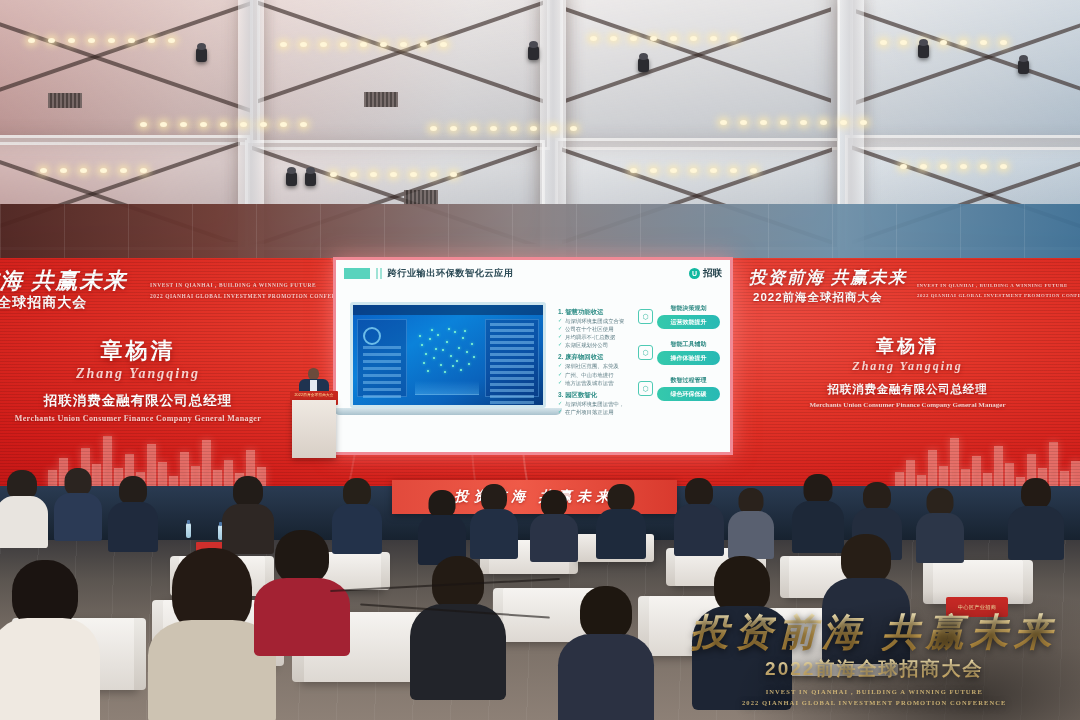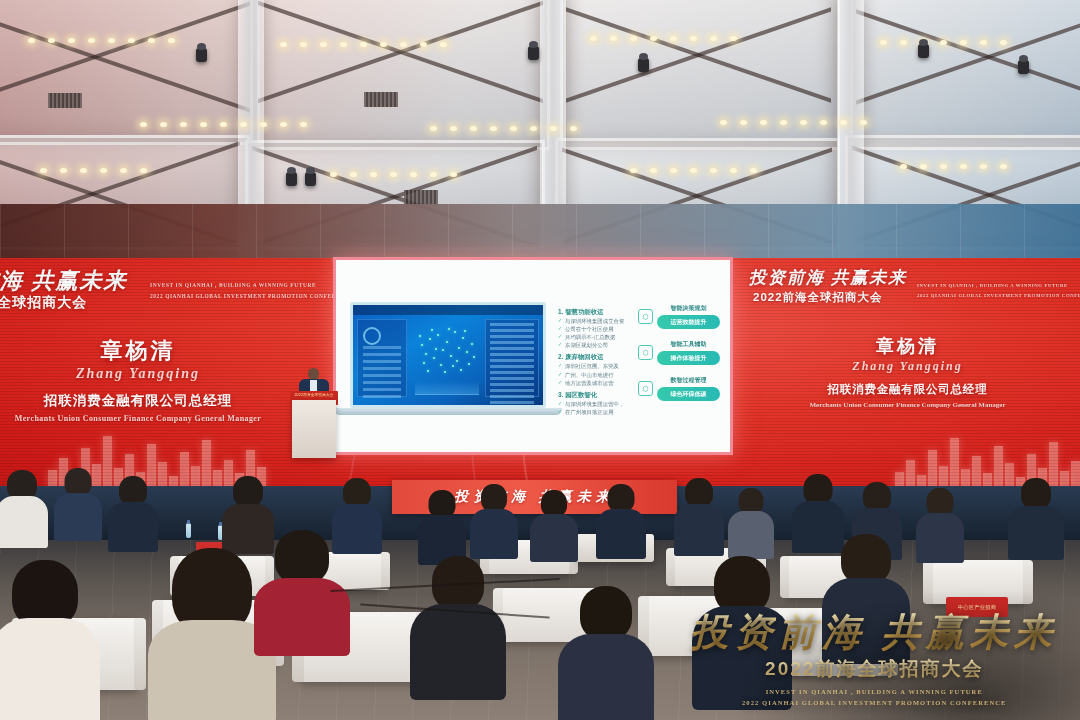--- a/index.html
+++ b/index.html
@@ -571,20 +571,32 @@
           <b style="height:20px"></b>
           <b style="height:46px"></b>
         <b style="height:17px"></b>
           <b style="height:27px"></b>
       </div>
     </div>
   </div>
 
   <div class="slide">
 
+    <div class="slide-head">
+      <span class="head-block"></span>
+      <span class="head-bars">
+          <s></s>
+          <s></s>
+        </span>
+      <span class="slide-title">跨行业输出环保数智化云应用</span>
+      <span class="brandmark">
+        <span class="dot">U</span>
+        <span class="nm">招联</span>
+      </span>
+    </div>
 
     <div class="laptop">
       <div class="laptop-screen">
         <div class="ls-top"></div>
         <div class="ls-left">
             <s style="margin-top:26px"></s>
             <s></s>
             <s></s>
             <s></s>
             <s></s>

